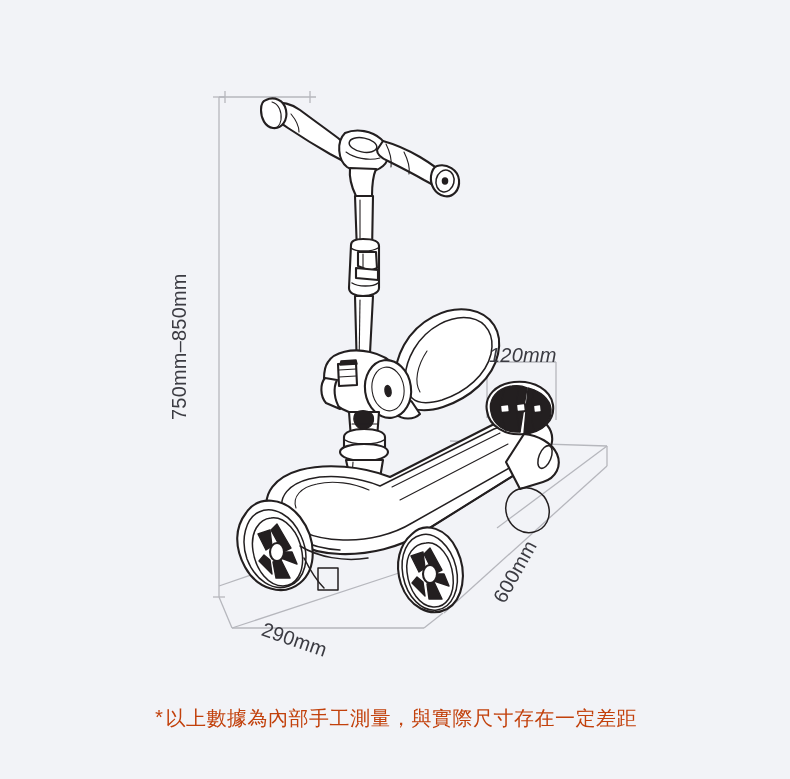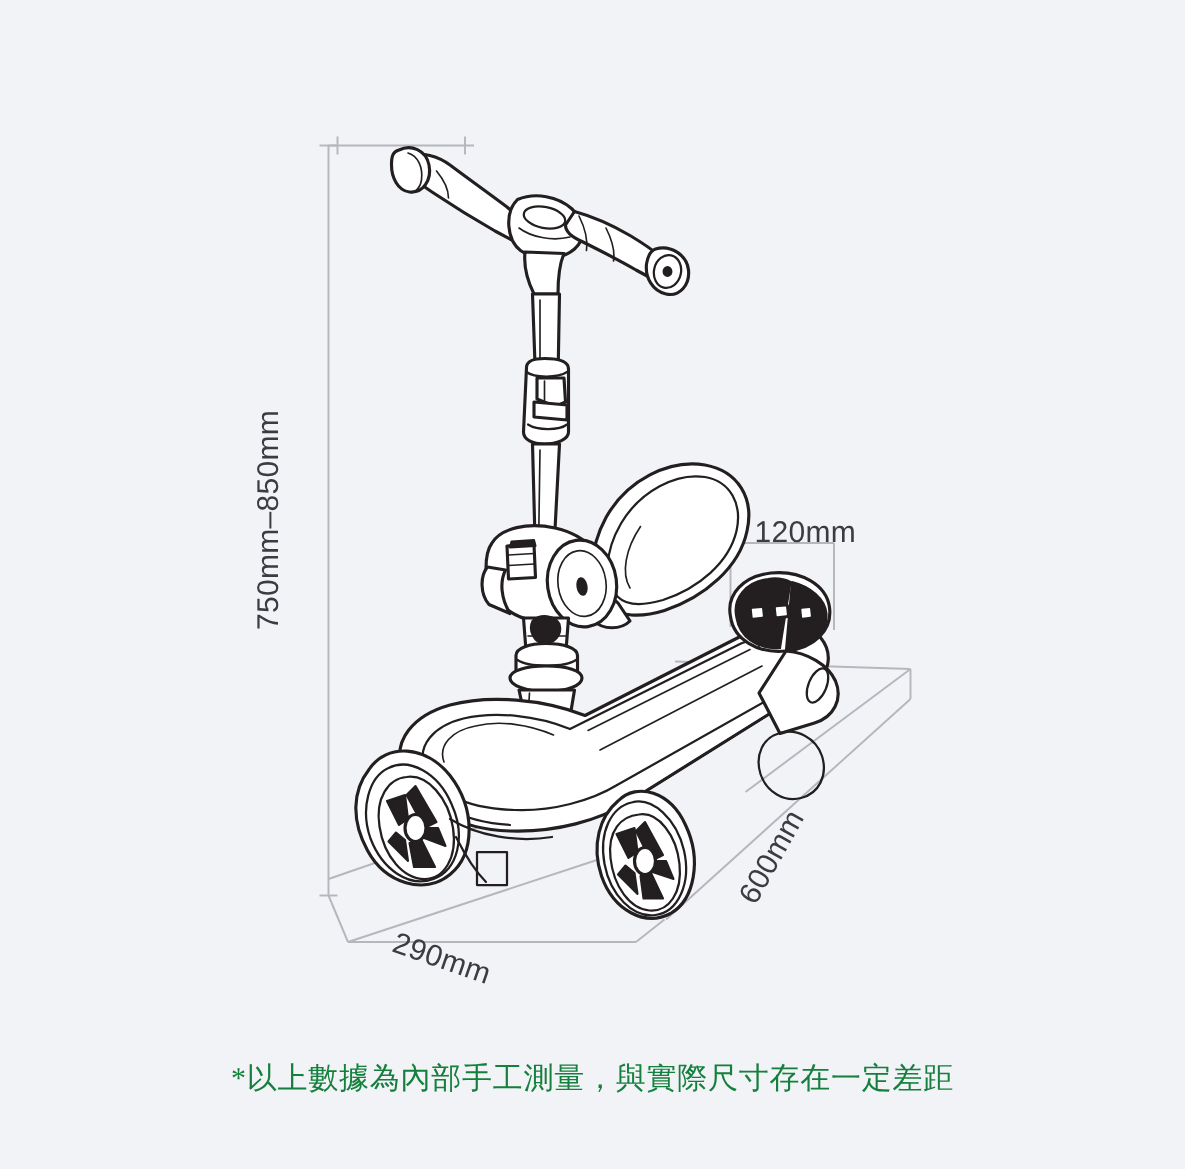--- a/index.html
+++ b/index.html
@@ -36,45 +36,46 @@
     white-space: nowrap;
     font-family: "Liberation Sans", "DejaVu Sans", sans-serif;
   }
   #label-height {
     left: 168px;
     top: 240px;
     transform-origin: left top;
     transform: rotate(-90deg) translate(-180px, 0px);
   }
   #label-width-120 {
-    left: 503px;
+    left: 489px;
     top: 344px;
+    font-style: italic;
   }
   #label-length-600 {
     left: 508px;
     top: 524px;
     transform-origin: left top;
     transform: rotate(-61deg) translate(-72px, 18px);
   }
   #label-depth-290 {
     left: 266px;
     top: 618px;
     transform-origin: left top;
     transform: rotate(19deg);
   }
   #footnote {
     position: absolute;
     left: 0;
     right: 0;
     top: 705px;
     text-align: center;
-    color: #15803d;
+    color: #c2410c;
     font-size: 20px;
     letter-spacing: 0.5px;
-    font-family: Liberation Serif, serif;
+    font-family: Liberation Mono, monospace;
   }
 </style>
 </head>
 <body>
 
 <div id="diagram-stage">
 
   <svg id="diagram-svg" viewBox="0 0 790 779">
     <defs>
       <style>

